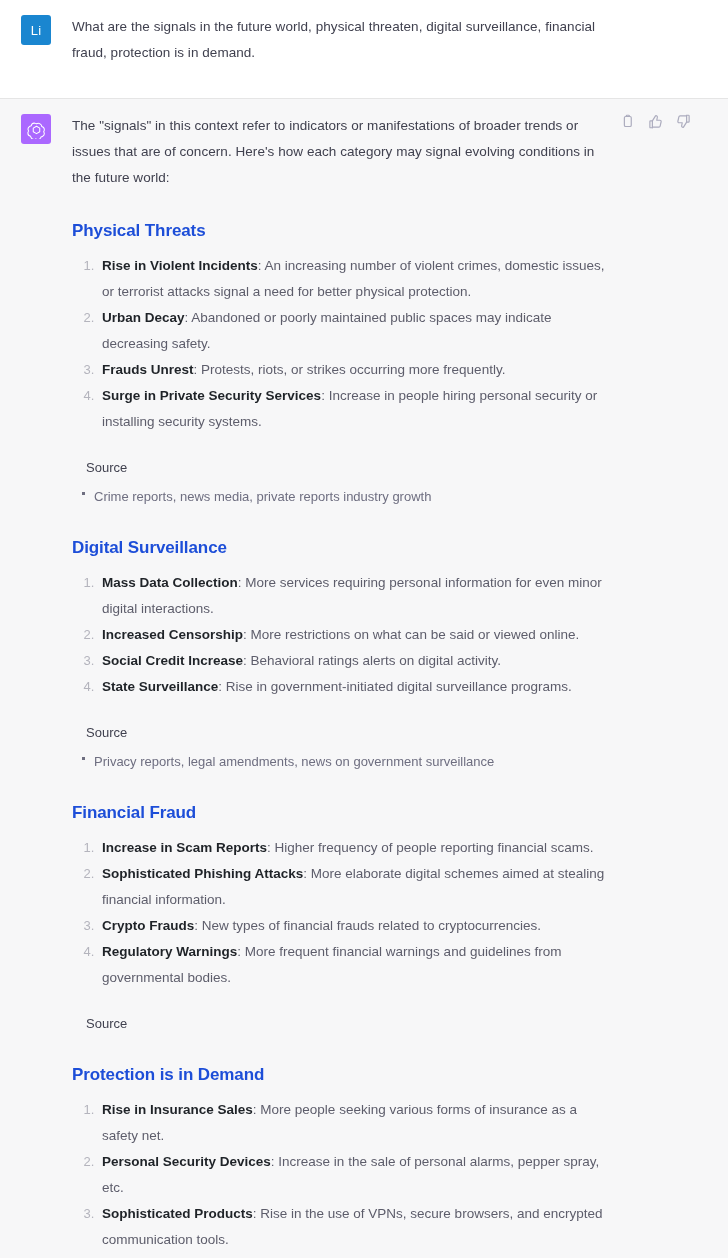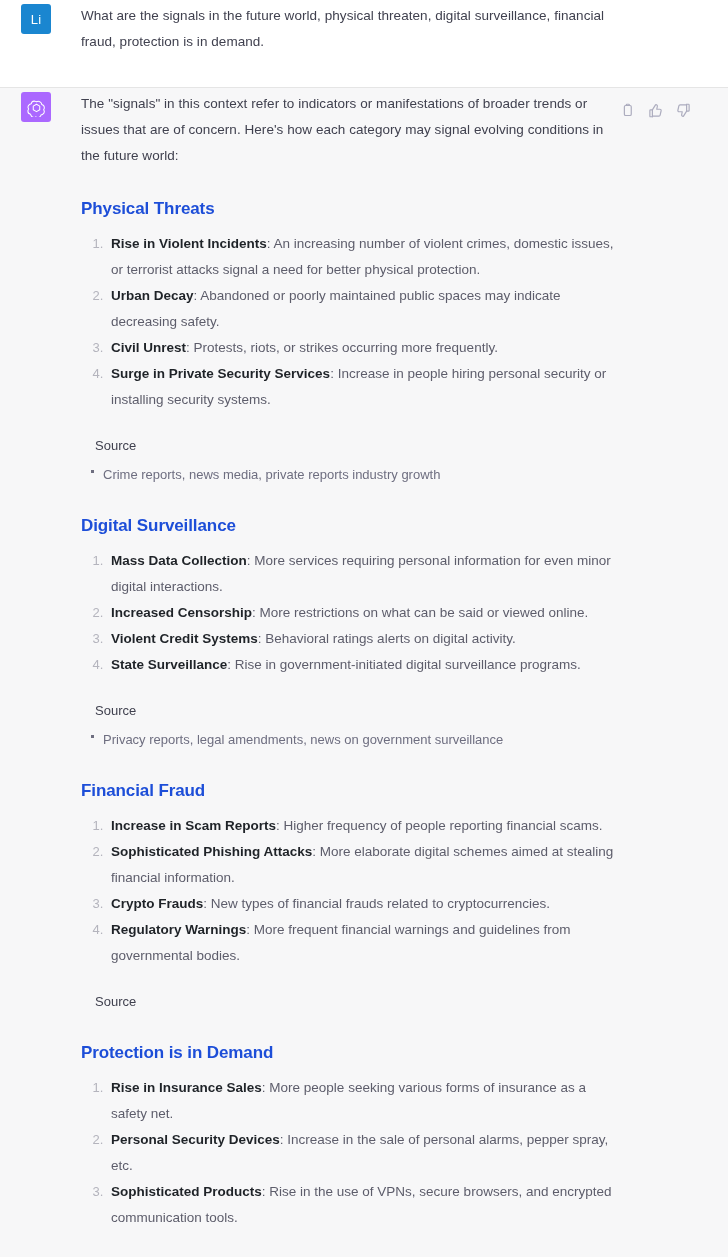--- a/index.html
+++ b/index.html
@@ -12,21 +12,21 @@
   }
   body { width: 728px; }
 
   .conversation { width: 728px; }
 
   
   .msg {
     display: flex;
     align-items: flex-start;
     width: 728px;
-    padding: 3px 0 14px 0;
+    padding: 14px 0 14px 0;
   }
   .msg-user {
     background: #ffffff;
     border-bottom: 1px solid #e5e5e5;
     padding-bottom: 32px;
   }
   .msg-assistant {
     background: #f7f7f8;
     padding-bottom: 26px;
     position: relative;
@@ -48,21 +48,20 @@
     letter-spacing: .2px;
   }
   .avatar-user { background: #1a86d0; }
   .avatar-assistant { background: #ab68ff; }
   .avatar-assistant svg { display: block; }
 
   .body-cell {
     flex: 1 1 auto;
     padding-right: 110px;
     min-width: 0;
-    margin-left: 9px;
   }
   .msg-assistant .body-cell { padding-right: 112px; }
 
   
   p.para {
     margin: 0 0 0 0;
     font-size: 13.5px;
     line-height: 26px;
     color: #40414f;
     letter-spacing: .05px;
@@ -171,34 +170,34 @@
     </div>
 
     <div class="body-cell">
       <p class="para">The "signals" in this context refer to indicators or manifestations of broader trends or issues that are of concern. Here's how each category may signal evolving conditions in the future world:</p>
       <div id="sections-root">
           <div class="section">
             <h3 class="section-heading">Physical Threats</h3>
             <ol class="numbered">
               <li><strong>Rise in Violent Incidents</strong><span class="li-text">: An increasing number of violent crimes, domestic issues, or terrorist attacks signal a need for better physical protection.</span></li>
               <li><strong>Urban Decay</strong><span class="li-text">: Abandoned or poorly maintained public spaces may indicate decreasing safety.</span></li>
-              <li><strong>Civil Unrest</strong><span class="li-text">: Protests, riots, or strikes occurring more frequently.</span></li>
+              <li><strong>Frauds Unrest</strong><span class="li-text">: Protests, riots, or strikes occurring more frequently.</span></li>
               <li><strong>Surge in Private Security Services</strong><span class="li-text">: Increase in people hiring personal security or installing security systems.</span></li>
             </ol>
             <div class="source-label">Source</div>
             <ul class="source-list">
               <li>Crime reports, news media, private reports industry growth</li>
             </ul>
           </div>
           <div class="section">
             <h3 class="section-heading">Digital Surveillance</h3>
             <ol class="numbered">
               <li><strong>Mass Data Collection</strong><span class="li-text">: More services requiring personal information for even minor digital interactions.</span></li>
               <li><strong>Increased Censorship</strong><span class="li-text">: More restrictions on what can be said or viewed online.</span></li>
-              <li><strong>Violent Credit Systems</strong><span class="li-text">: Behavioral ratings alerts on digital activity.</span></li>
+              <li><strong>Social Credit Increase</strong><span class="li-text">: Behavioral ratings alerts on digital activity.</span></li>
               <li><strong>State Surveillance</strong><span class="li-text">: Rise in government-initiated digital surveillance programs.</span></li>
             </ol>
             <div class="source-label">Source</div>
             <ul class="source-list">
               <li>Privacy reports, legal amendments, news on government surveillance</li>
             </ul>
           </div>
           <div class="section">
             <h3 class="section-heading">Financial Fraud</h3>
             <ol class="numbered">

